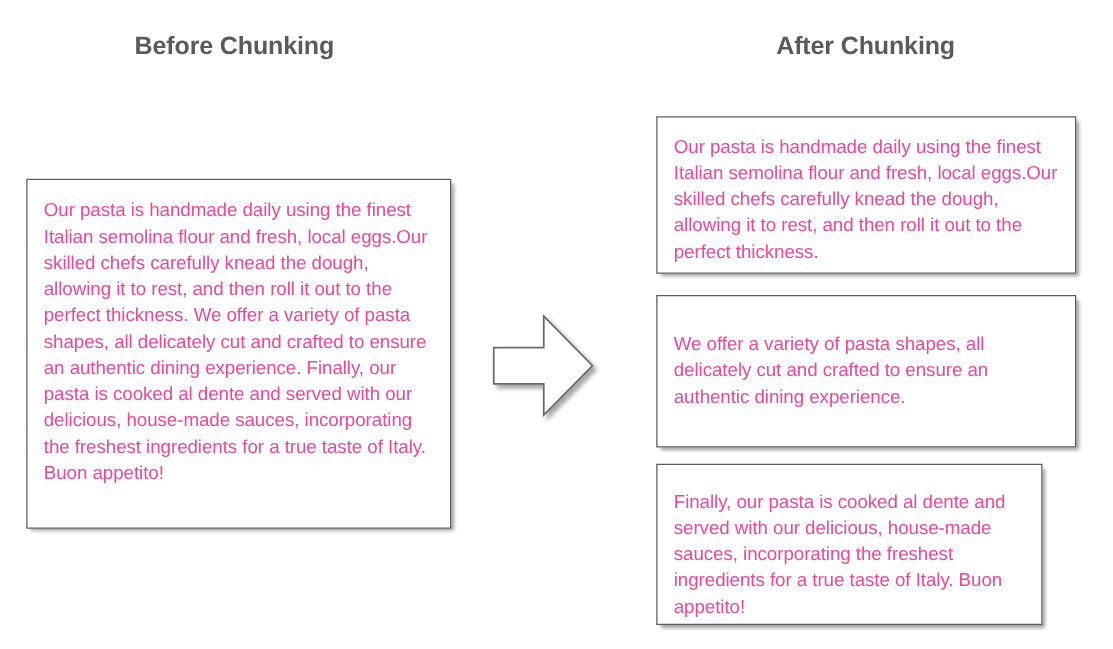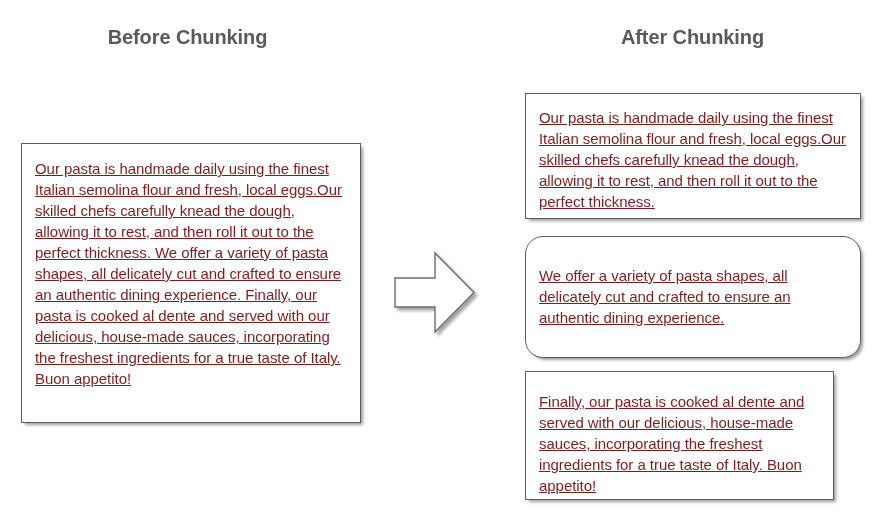--- a/index.html
+++ b/index.html
@@ -41,24 +41,23 @@
     position: absolute;
     background: #ffffff;
     border: 1px solid #5c5c5c;
     box-sizing: border-box;
     box-shadow: 3px 3px 3px -1px rgba(0,0,0,0.38);
     padding: 13px 13px 10px 13px;
   }
   .chunk-text {
     font-size: 15px;
     line-height: 21px;
-    color: #7f1d1d;
+    color: #ec4899;
     letter-spacing: -0.05px;
     word-spacing: 0px;
-    text-decoration: underline;
   }
 
   
   .box-before {
     left: 21px;
     top: 143px;
     width: 340px;
     height: 280px;
   }
   .box-before .chunk-text { padding-top: 1px; }
@@ -69,21 +68,20 @@
     top: 93px;
     width: 336px;
     height: 126px;
   }
   .box-after-2 {
     left: 525px;
     top: 236px;
     width: 336px;
     height: 122px;
     padding-top: 28px;
-    border-radius: 18px;
   }
   .box-after-3 {
     left: 525px;
     top: 371px;
     width: 309px;
     height: 129px;
     padding-top: 19px;
   }
 
   

